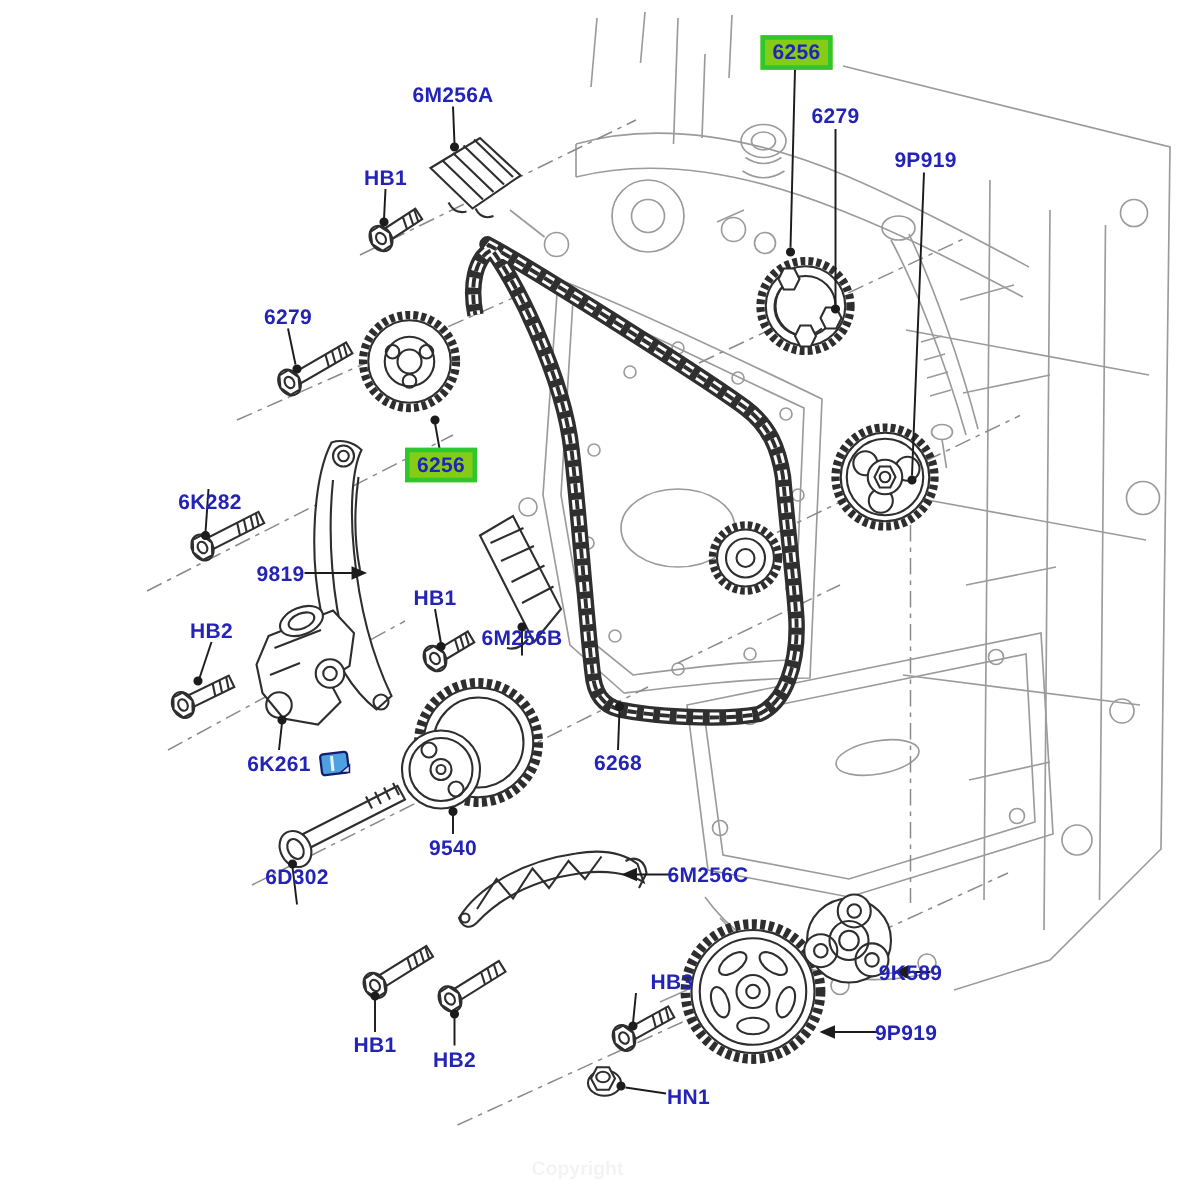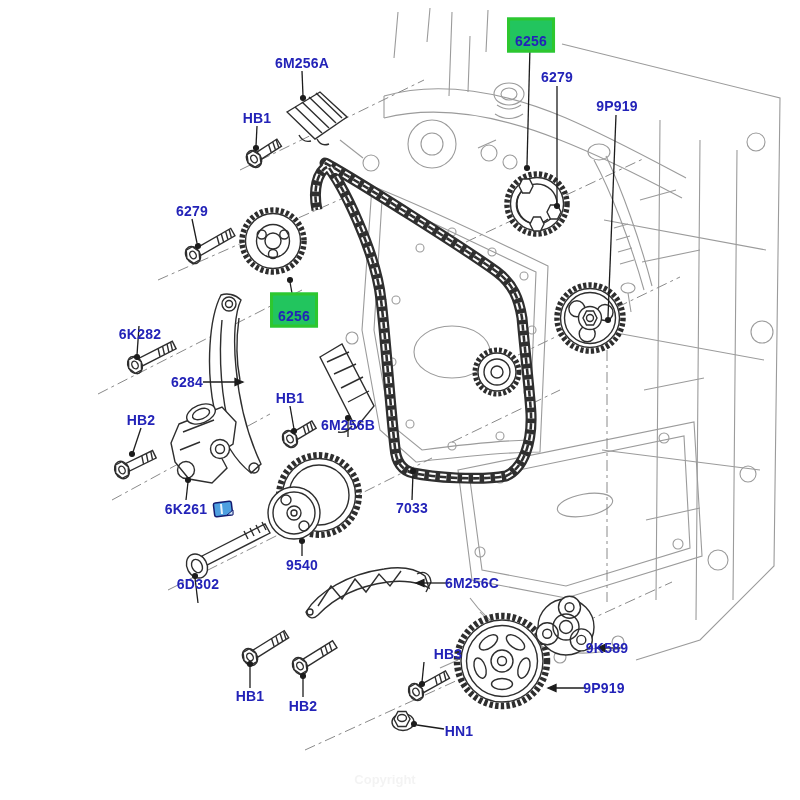--- a/index.html
+++ b/index.html
@@ -13,21 +13,21 @@
     position:relative;width:800px;height:800px;background:#fff;overflow:hidden;
     font-family:"Liberation Sans", sans-serif;
   }
   #art{position:absolute;left:0;top:0;}
   .lbl{
     position:absolute;transform:translate(-50%,-50%);
     color:var(--label);font-size:14px;font-weight:bold;white-space:nowrap;
     line-height:1;letter-spacing:.2px;cursor:pointer;
   }
   .boxed{
-    border:3px solid var(--hl);background:#22c55e;padding:13px 5px 2px 5px;
+    border:3px solid var(--hl);background:#84cc16;padding:1px 5px 2px 5px;
   }
   .watermark{
     position:absolute;transform:translate(-50%,-50%);
     color:rgba(90,90,90,0.07);font-size:13px;white-space:nowrap;font-weight:bold;
   }
 </style>
 </head>
 <body>
 
 <div id="canvas">
@@ -368,28 +368,28 @@
     <line x1="221" y1="504" x2="222" y2="514" stroke="#eaf4fc" stroke-width="2"></line>
     <path d="M227,515 L233,510 L233,515 Z" fill="#cfe6f7" stroke="#141c70" stroke-width="1"></path>
   </g>
 </svg>
 
   <div class="lbl" style="left:302px;top:63px">6M256A</div>
   <div class="lbl" style="left:257px;top:118px">HB1</div>
   <div class="lbl" style="left:192px;top:211px">6279</div>
   <div class="lbl boxed" style="left:294px;top:310px">6256</div>
   <div class="lbl" style="left:140px;top:334px">6K282</div>
-  <div class="lbl" style="left:187px;top:382px">6284</div>
+  <div class="lbl" style="left:187px;top:382px">9819</div>
   <div class="lbl" style="left:141px;top:420px">HB2</div>
   <div class="lbl" style="left:290px;top:398px">HB1</div>
   <div class="lbl" style="left:348px;top:425px">6M256B</div>
   <div class="lbl" style="left:186px;top:509px">6K261</div>
   <div class="lbl" style="left:198px;top:584px">6D302</div>
   <div class="lbl" style="left:302px;top:565px">9540</div>
-  <div class="lbl" style="left:412px;top:508px">7033</div>
+  <div class="lbl" style="left:412px;top:508px">6268</div>
   <div class="lbl" style="left:472px;top:583px">6M256C</div>
   <div class="lbl" style="left:250px;top:696px">HB1</div>
   <div class="lbl" style="left:303px;top:706px">HB2</div>
   <div class="lbl" style="left:448px;top:654px">HB3</div>
   <div class="lbl" style="left:459px;top:731px">HN1</div>
   <div class="lbl" style="left:607px;top:648px">9K589</div>
   <div class="lbl" style="left:604px;top:688px">9P919</div>
   <div class="lbl boxed" style="left:531px;top:35px">6256</div>
   <div class="lbl" style="left:557px;top:77px">6279</div>
   <div class="lbl" style="left:617px;top:106px">9P919</div>

